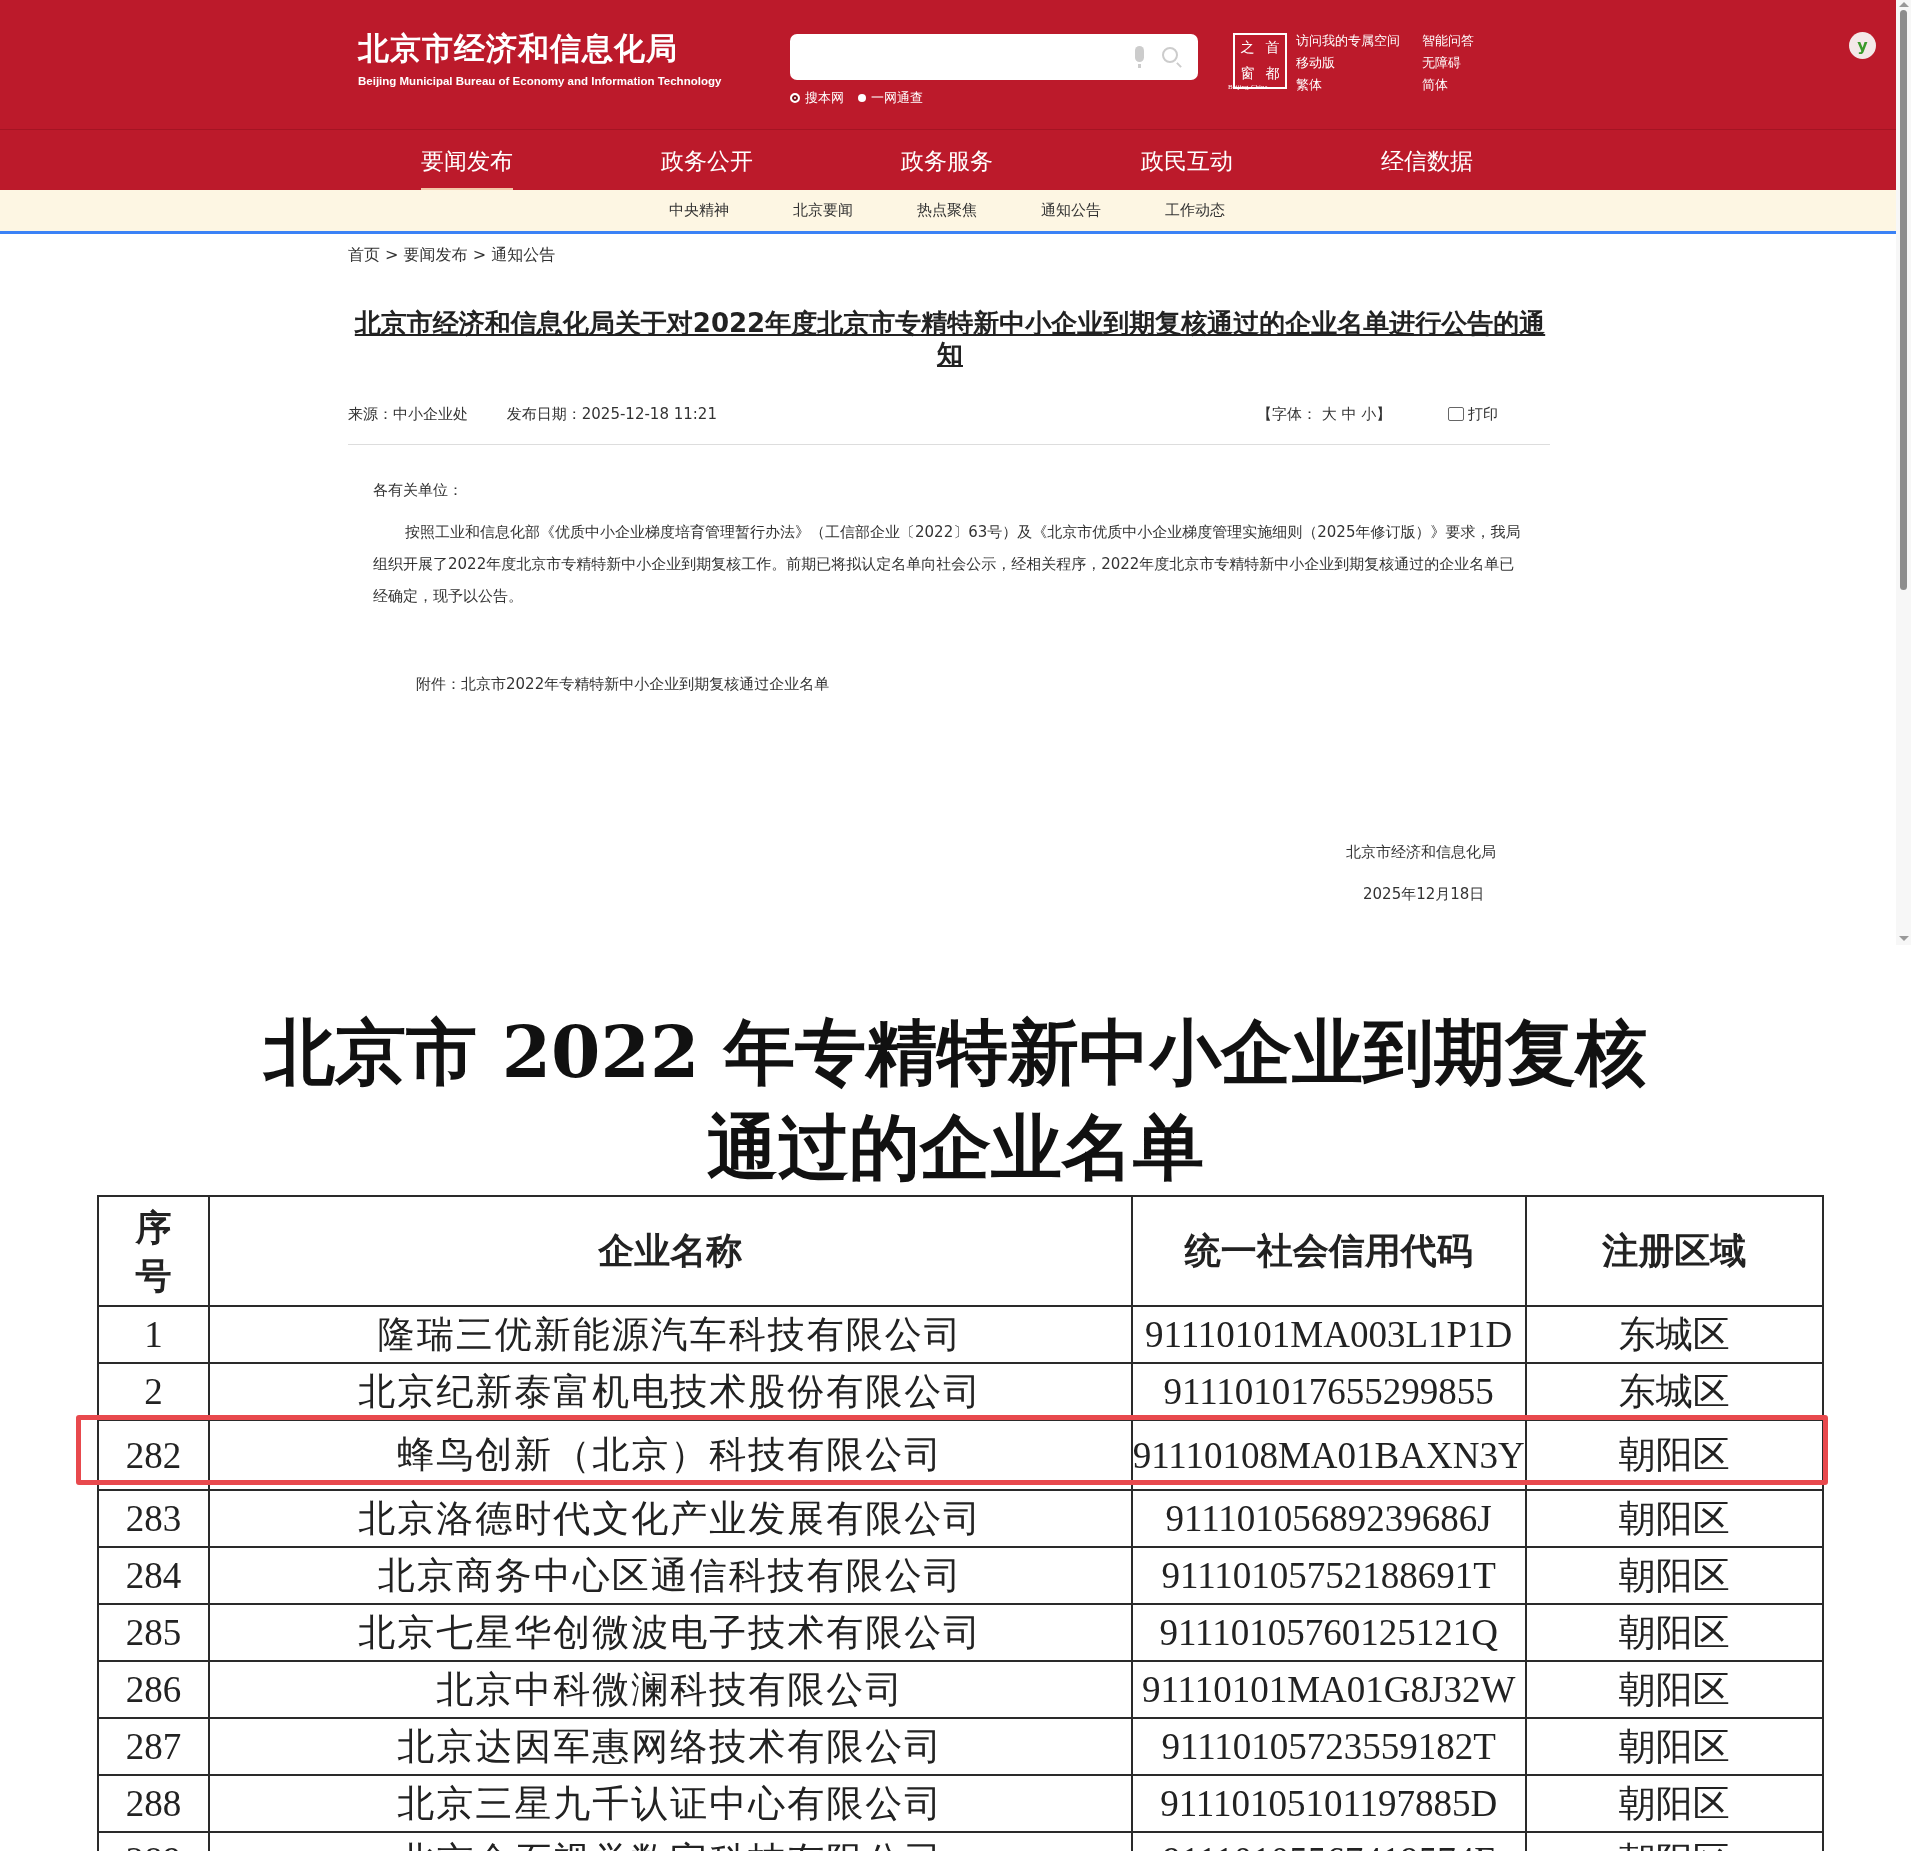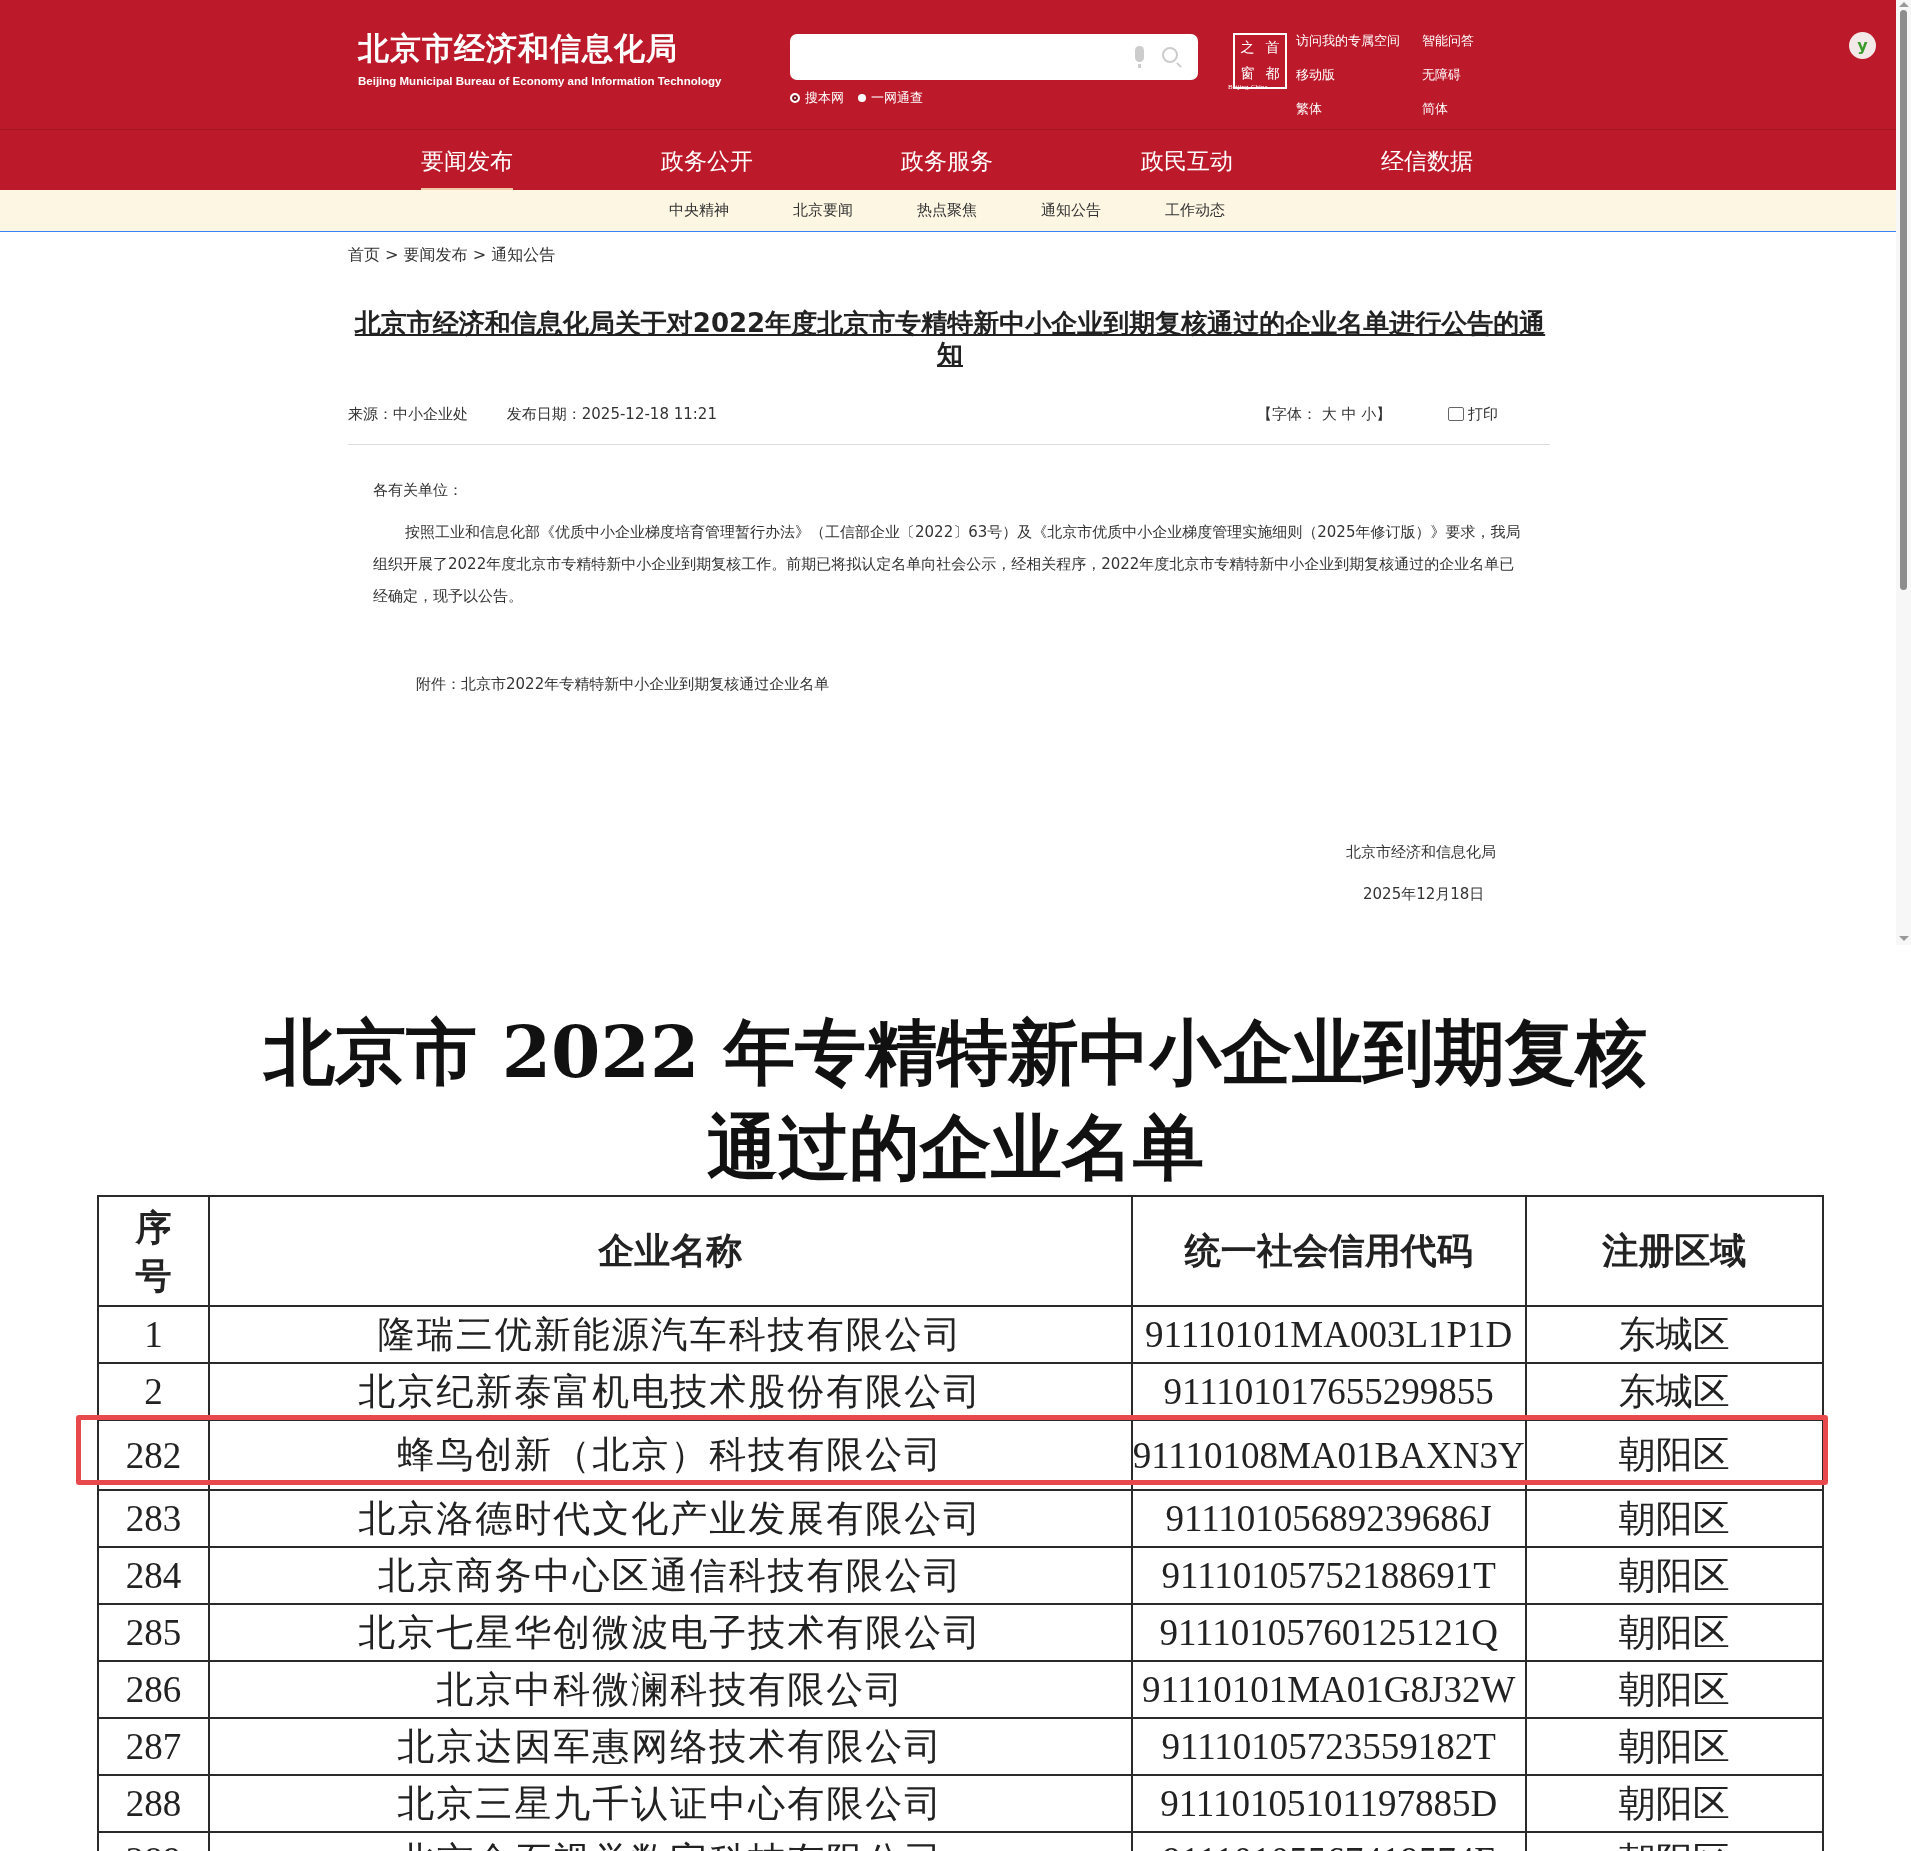--- a/index.html
+++ b/index.html
@@ -12,27 +12,27 @@
   .search .mic { position:absolute; right:54px; top:12px; width:9px; height:16px; border-radius:5px; background:#ccc; }
   .search .mic::after { content:""; position:absolute; left:3px; top:18px; width:3px; height:4px; background:#ccc; }
   .search .mag { position:absolute; right:20px; top:13px; width:12px; height:12px; border:2px solid #ccc; border-radius:50%; }
   .search .mag::after { content:""; position:absolute; right:-6px; bottom:-5px; width:6px; height:2px; background:#ccc; transform:rotate(45deg); }
   .radios { position:absolute; left:790px; top:89px; display:flex; gap:14px; font-size:13px; color:#fff; }
   .radio { display:flex; align-items:center; gap:5px; }
   .dot { width:8px; height:8px; border-radius:50%; background:#fff; }
   .dot.sel { background:#fff; border:2px solid #fff; width:6px; height:6px; box-shadow: inset 0 0 0 2px #7a0f1a; }
   .emblem { position:absolute; left:1233px; top:33px; width:50px; height:52px; border:2px solid #fff; color:#fff; font-size:14px; display:grid; grid-template-columns:1fr 1fr; text-align:center; line-height:24px; font-family:"DejaVu Serif",serif; }
   .emblem-sub { position:absolute; left:1228px; top:83px; font-size:7px; color:#fff; font-family:"Liberation Serif",serif; }
-  .quick { position:absolute; left:1296px; top:32px; display:grid; grid-template-columns:126px 80px; row-gap:17px; font-size:13px; color:#fff; }
+  .quick { position:absolute; left:1296px; top:32px; display:grid; grid-template-columns:126px 80px; row-gap:5px; font-size:13px; color:#fff; }
   .quick span { line-height:17px; cursor:pointer; }
   .yicon { position:absolute; left:1849px; top:32px; width:27px; height:27px; border-radius:50%; background:#f4e9e9; color:#3a9a2a; font-weight:bold; font-size:16px; text-align:center; line-height:27px; }
   .nav { position:absolute; left:0; top:129px; width:1896px; height:61px; background:#bc1a2b; border-top:1px solid #a51423; }
   .nav-item { position:absolute; top:16px; font-size:23px; color:#fff; cursor:pointer; }
   .nav-item.active::after { content:""; position:absolute; left:0; right:0; bottom:-14px; height:3px; background:#f2c7a8; }
-  .subnav { position:absolute; left:0; top:190px; width:1896px; height:41px; background:#fdf6e3; border-bottom:1px solid #3b82f6; }
+  .subnav { position:absolute; left:0; top:190px; width:1896px; height:41px; background:#fdf6e3; border-bottom:3px solid #3b82f6; }
   .sub-item { position:absolute; top:11px; font-size:15px; color:#333; cursor:pointer; }
   .crumb { position:absolute; left:348px; top:245px; font-size:16px; color:#333; }
   .crumb span { cursor:pointer; }
   .title { position:absolute; left:348px; top:308px; width:1204px; text-align:center; font-size:26px; font-weight:bold; color:#222; line-height:31px;text-decoration:underline; }
   .meta { position:absolute; left:348px; top:405px; width:1200px; font-size:15px; color:#333; }
   .meta .l { position:absolute; left:0; top:0; white-space:nowrap; }
   .meta .r { position:absolute; right:0; top:0; white-space:nowrap; }
   .printico { display:inline-block; width:14px; height:12px; border:1.5px solid #666; border-radius:2px; vertical-align:-2px; margin-left:52px; margin-right:4px; }
   .divider { position:absolute; left:348px; top:444px; width:1202px; height:1px; background:#ddd; }
   .body { position:absolute; left:373px; top:474px; width:1152px; font-size:15px; color:#333; line-height:32px; }

